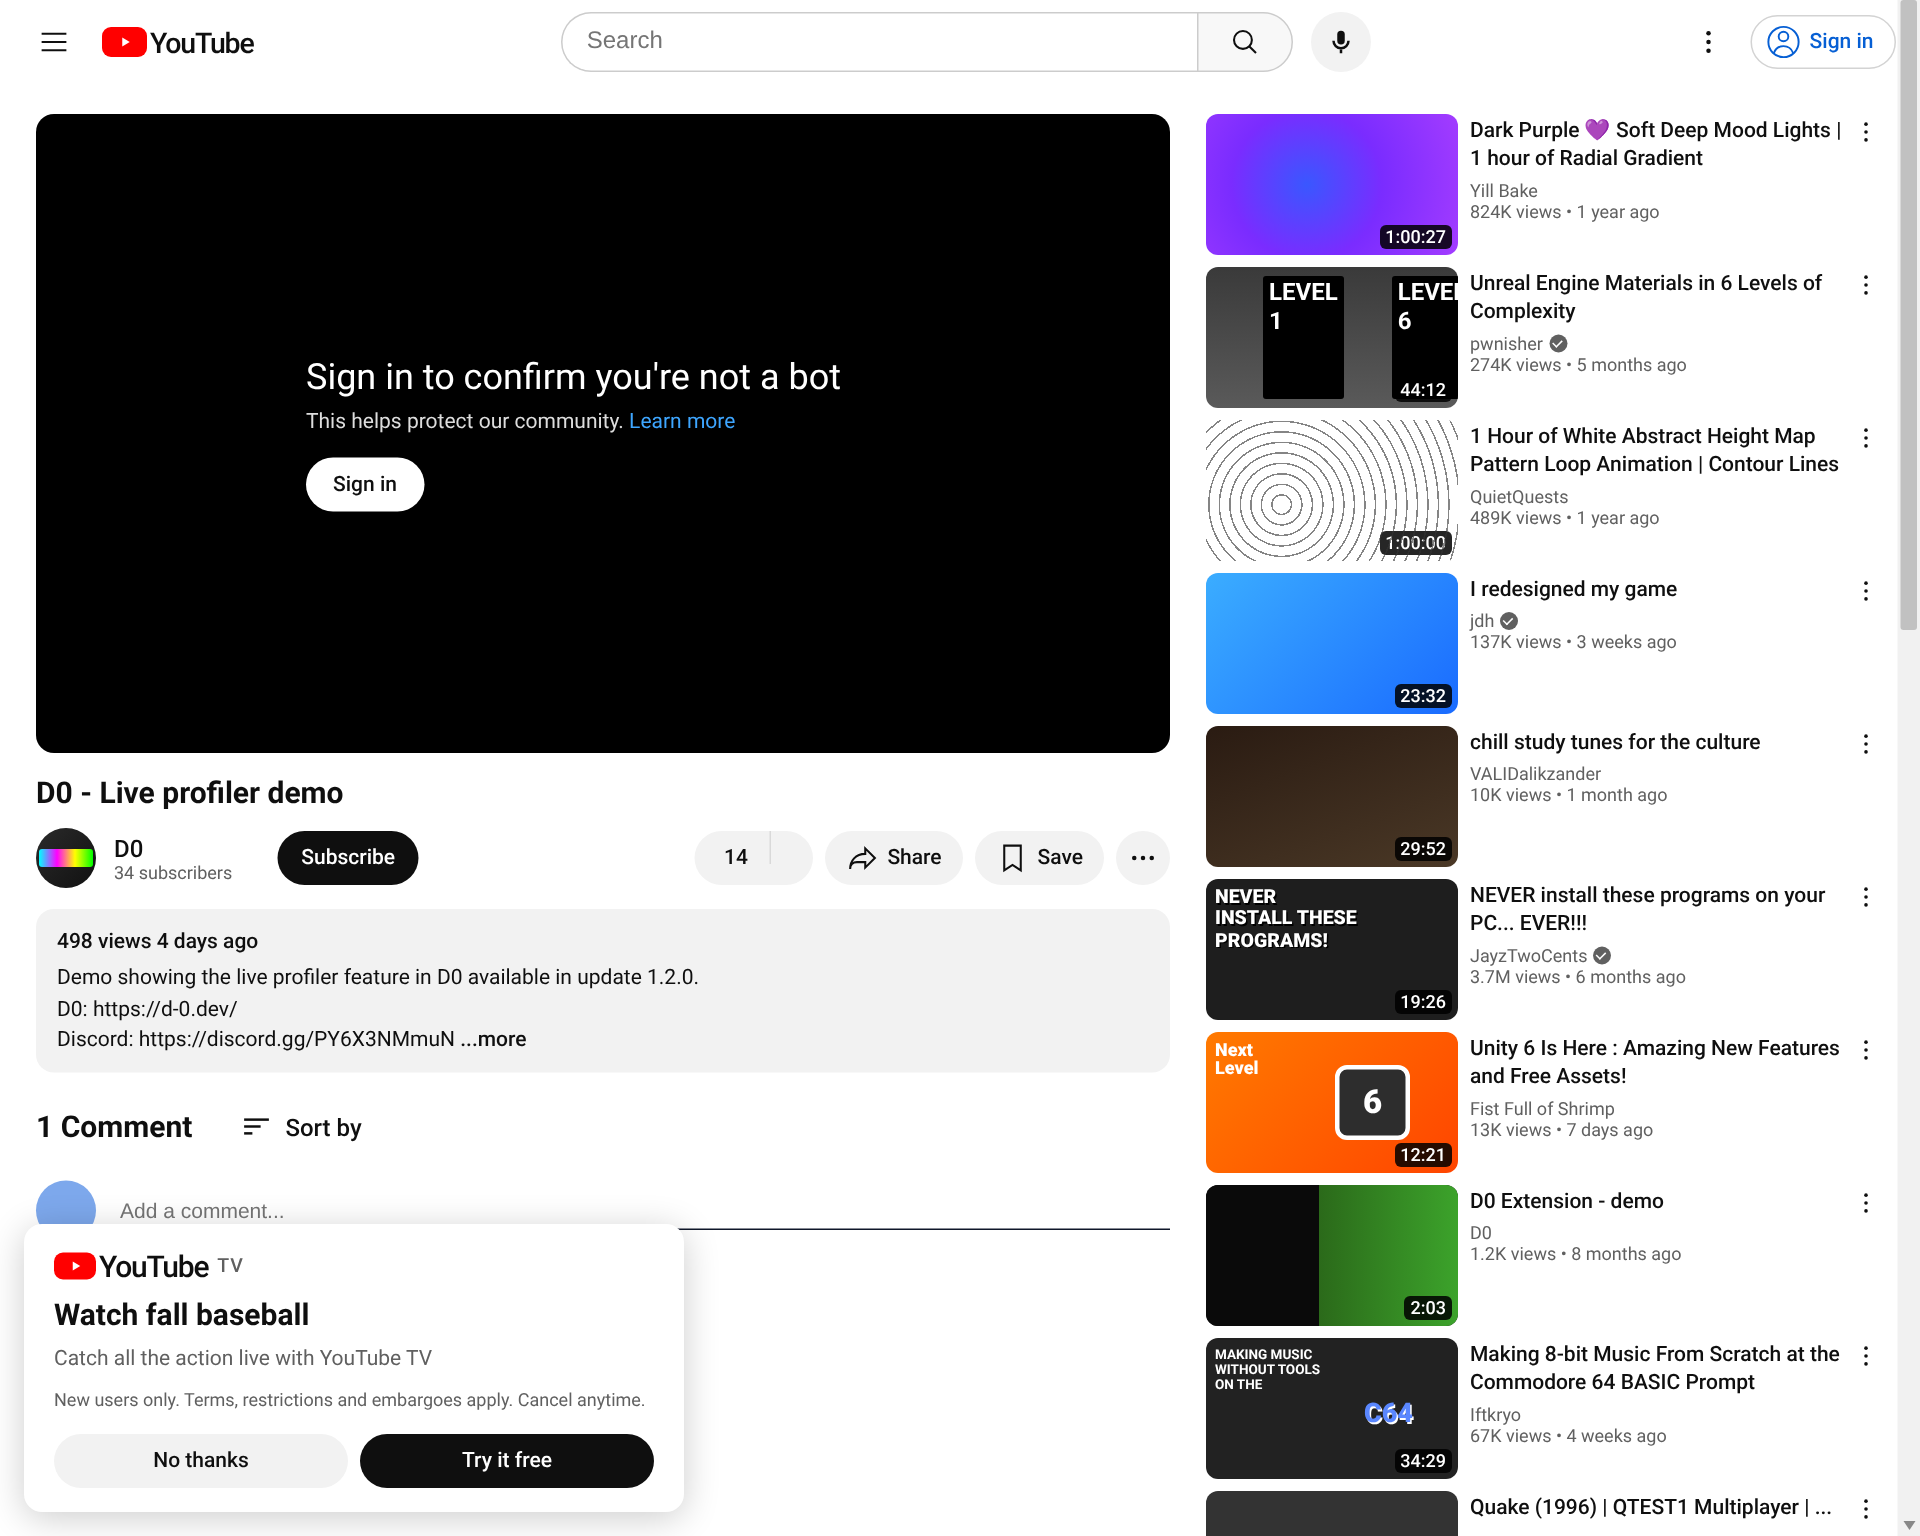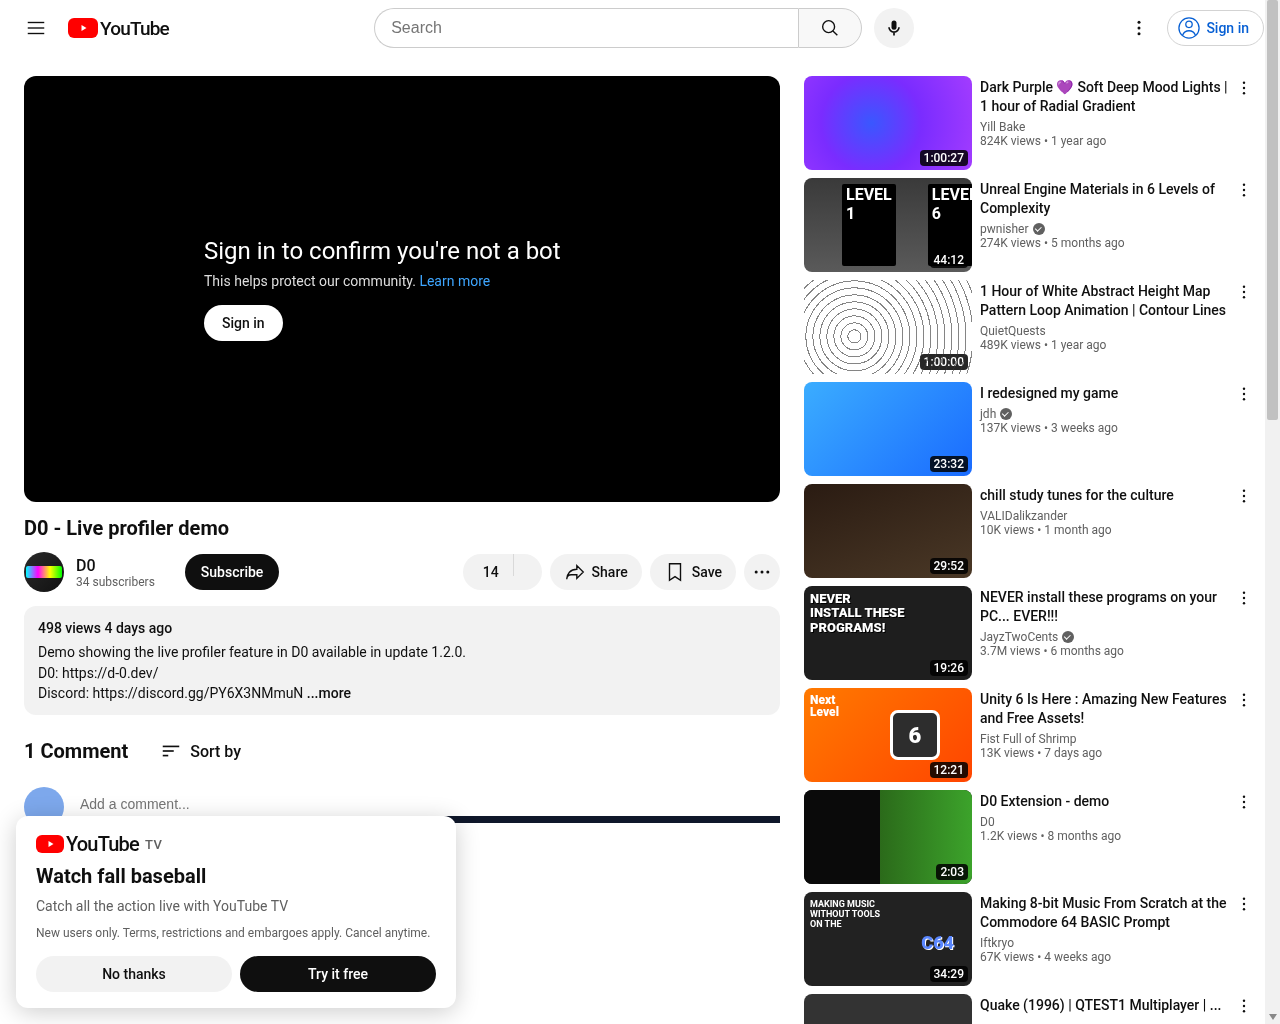--- a/index.html
+++ b/index.html
@@ -143,21 +143,21 @@
   .comments-count { font-size:20px; font-weight:700; }
   .sort-by { display:flex; align-items:center; gap:8px; font-size:16px; font-weight:500; cursor:pointer; }
 
   .comment-input-row { display:flex; align-items:center; gap:16px; margin-top:24px; }
   .comment-avatar {
     width:40px; height:40px; border-radius:50%;
     background:#7da8ec; 
     flex-shrink:0;
   }
   .comment-input {
-    flex:1; border:none; border-bottom:7px solid #0f172a;
+    flex:1; border:none; border-bottom:1px solid #0f172a;
     font-size:14px; color:#606060; padding:4px 0; background:transparent;
   }
 
   
   .rec-item { display:flex; gap:8px; margin-bottom:8px; cursor:pointer; position:relative; }
   .thumb {
     width:168px; height:94px; border-radius:8px; overflow:hidden;
     position:relative; flex-shrink:0; background:#555;
   }
   .thumb .dur {
@@ -197,21 +197,21 @@
   .th8{background:#222;}
   .th9{background:#333;}
 
   .th1-ov{position:absolute;inset:0;display:flex;justify-content:space-between;padding:6px;}
   .lvlbox{background:#000;color:#fff;font-size:16px;font-weight:700;padding:1px 4px;border-radius:2px;margin-left:32px;}
   .th5-ov{position:absolute;left:6px;top:6px;color:#fff;font-weight:900;font-size:13px;line-height:1.1;text-shadow:1px 1px 0 #000;}
   .th6-ov{position:absolute;left:6px;top:6px;color:#fff;font-weight:900;font-size:12px;line-height:1;}
   .th6-badge{position:absolute;right:32px;top:22px;width:50px;height:50px;border-radius:8px;background:#2d2d2d;border:3px solid #fff;display:flex;align-items:center;justify-content:center;color:#fff;font-size:22px;font-weight:900;}
   .th7-grid{position:absolute;inset:0;background:linear-gradient(90deg,#0a0a0a 45%,#2b6a1a 45%,#3ca32b 100%);}
   .th8-ov{position:absolute;left:6px;top:8px;color:#fff;font-size:9px;font-weight:700;line-height:1.1;}
-  .th8-c64{position:absolute;right:18px;top:40px;color:#5a87ff;font-weight:900;font-size:18px;text-shadow:1px 1px 0 #fff;margin-left:42px;}
+  .th8-c64{position:absolute;right:30px;top:40px;color:#5a87ff;font-weight:900;font-size:18px;text-shadow:1px 1px 0 #fff;margin-left:42px;}
 
   
   .promo {
     position:absolute; left:16px; bottom:16px; width:440px;
     background:#fff; border-radius:12px;
     box-shadow:0 4px 24px rgba(0,0,0,0.2);
     padding:16px 20px;
   }
   .promo-logo { display:flex; align-items:center; gap:2px; margin-bottom:8px; }
   .promo-logo .logo-text { font-size:20px; }

